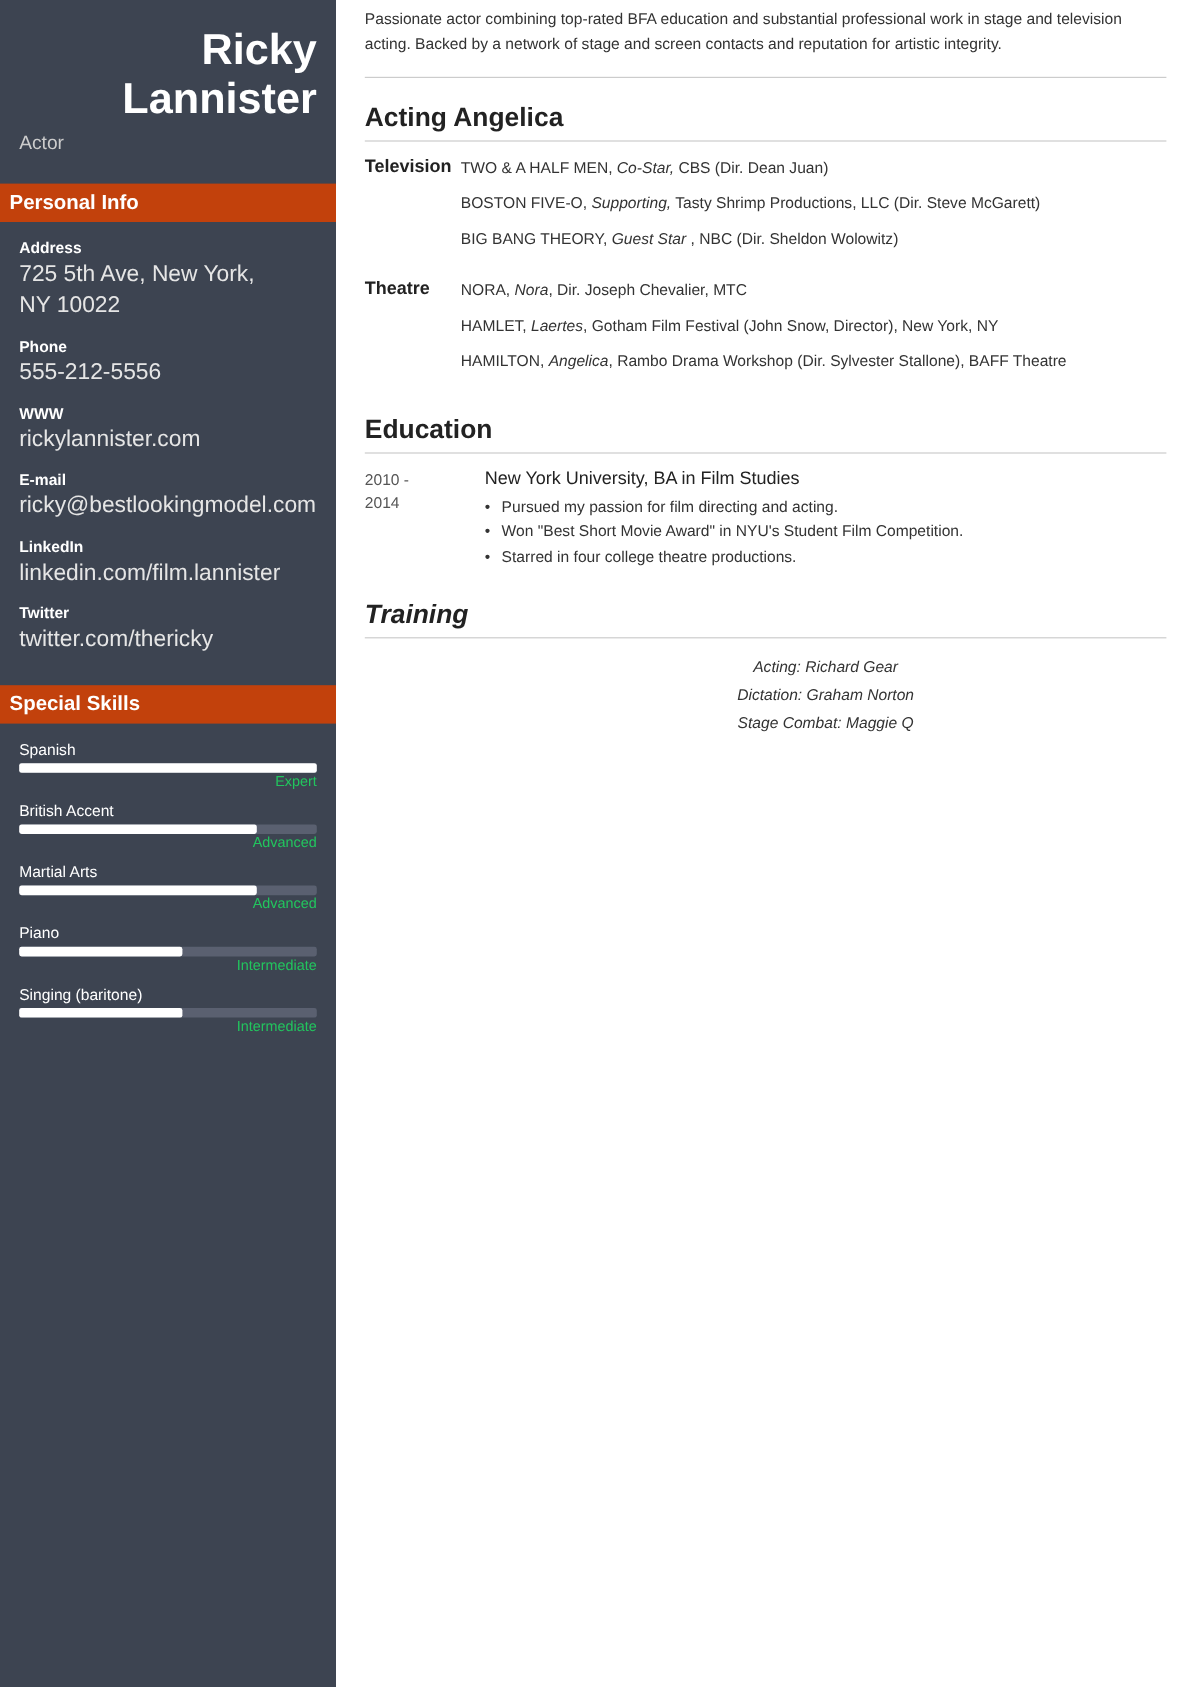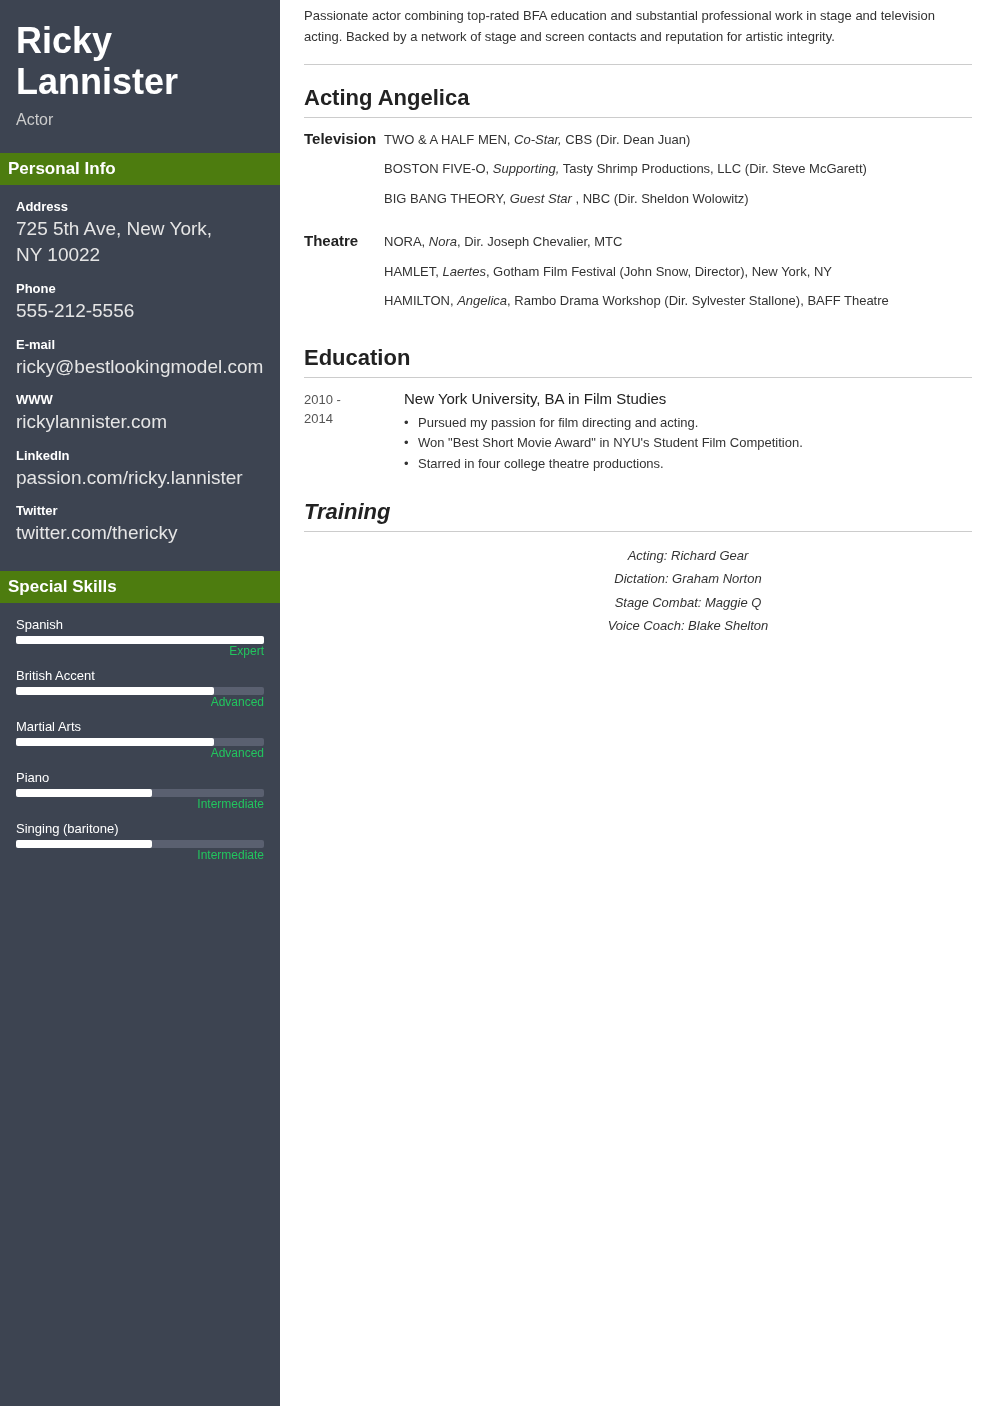--- a/index.html
+++ b/index.html
@@ -19,32 +19,33 @@
       background: #3d4451;
       color: #fff;
       padding: 20px 16px;
     }
 
     .sidebar-name {
       font-size: 36px;
       font-weight: bold;
       line-height: 1.15;
       margin-bottom: 8px;
+      text-align: right;
     }
 
     .sidebar-role {
       font-size: 16px;
       color: #ccc;
       margin-bottom: 24px;
     }
 
     .sidebar-section-title {
       font-size: 17px;
       font-weight: bold;
-      background: #4d7c0f;
+      background: #c2410c;
       padding: 6px 8px;
       margin-bottom: 14px;
       margin-left: -16px;
       margin-right: -16px;
     }
 
     .info-label {
       font-weight: bold;
       font-size: 13px;
       margin-top: 12px;
@@ -231,32 +232,32 @@
     <div class="info-label">Address</div>
     <div class="info-value">725 5th Ave, New York,<br>NY 10022</div>
   </div>
 
   <div>
     <div class="info-label">Phone</div>
     <div class="info-value">555-212-5556</div>
   </div>
 
   <div>
+    <div class="info-label">WWW</div>
+    <div class="info-value">rickylannister.com</div>
+  </div>
+
+  <div>
     <div class="info-label">E-mail</div>
     <div class="info-value">ricky@bestlookingmodel.com</div>
   </div>
 
   <div>
-    <div class="info-label">WWW</div>
-    <div class="info-value">rickylannister.com</div>
-  </div>
-
-  <div>
     <div class="info-label">LinkedIn</div>
-    <div class="info-value">passion.com/ricky.lannister</div>
+    <div class="info-value">linkedin.com/film.lannister</div>
   </div>
 
   <div>
     <div class="info-label">Twitter</div>
     <div class="info-value">twitter.com/thericky</div>
   </div>
 
   <div class="skills-section">
     <div class="sidebar-section-title">Special Skills</div>
 
@@ -349,18 +350,17 @@
 
   <div class="training-section">
     <div class="section-title">Training</div>
 
     <div class="training-row">
       <div class="training-spacer"></div>
       <div class="training-items">
         <div class="training-item">Acting: Richard Gear</div>
         <div class="training-item">Dictation: Graham Norton</div>
         <div class="training-item">Stage Combat: Maggie Q</div>
-        <div class="training-item">Voice Coach: Blake Shelton</div>
       </div>
     </div>
   </div>
 
 </div>
 
 </body></html>

